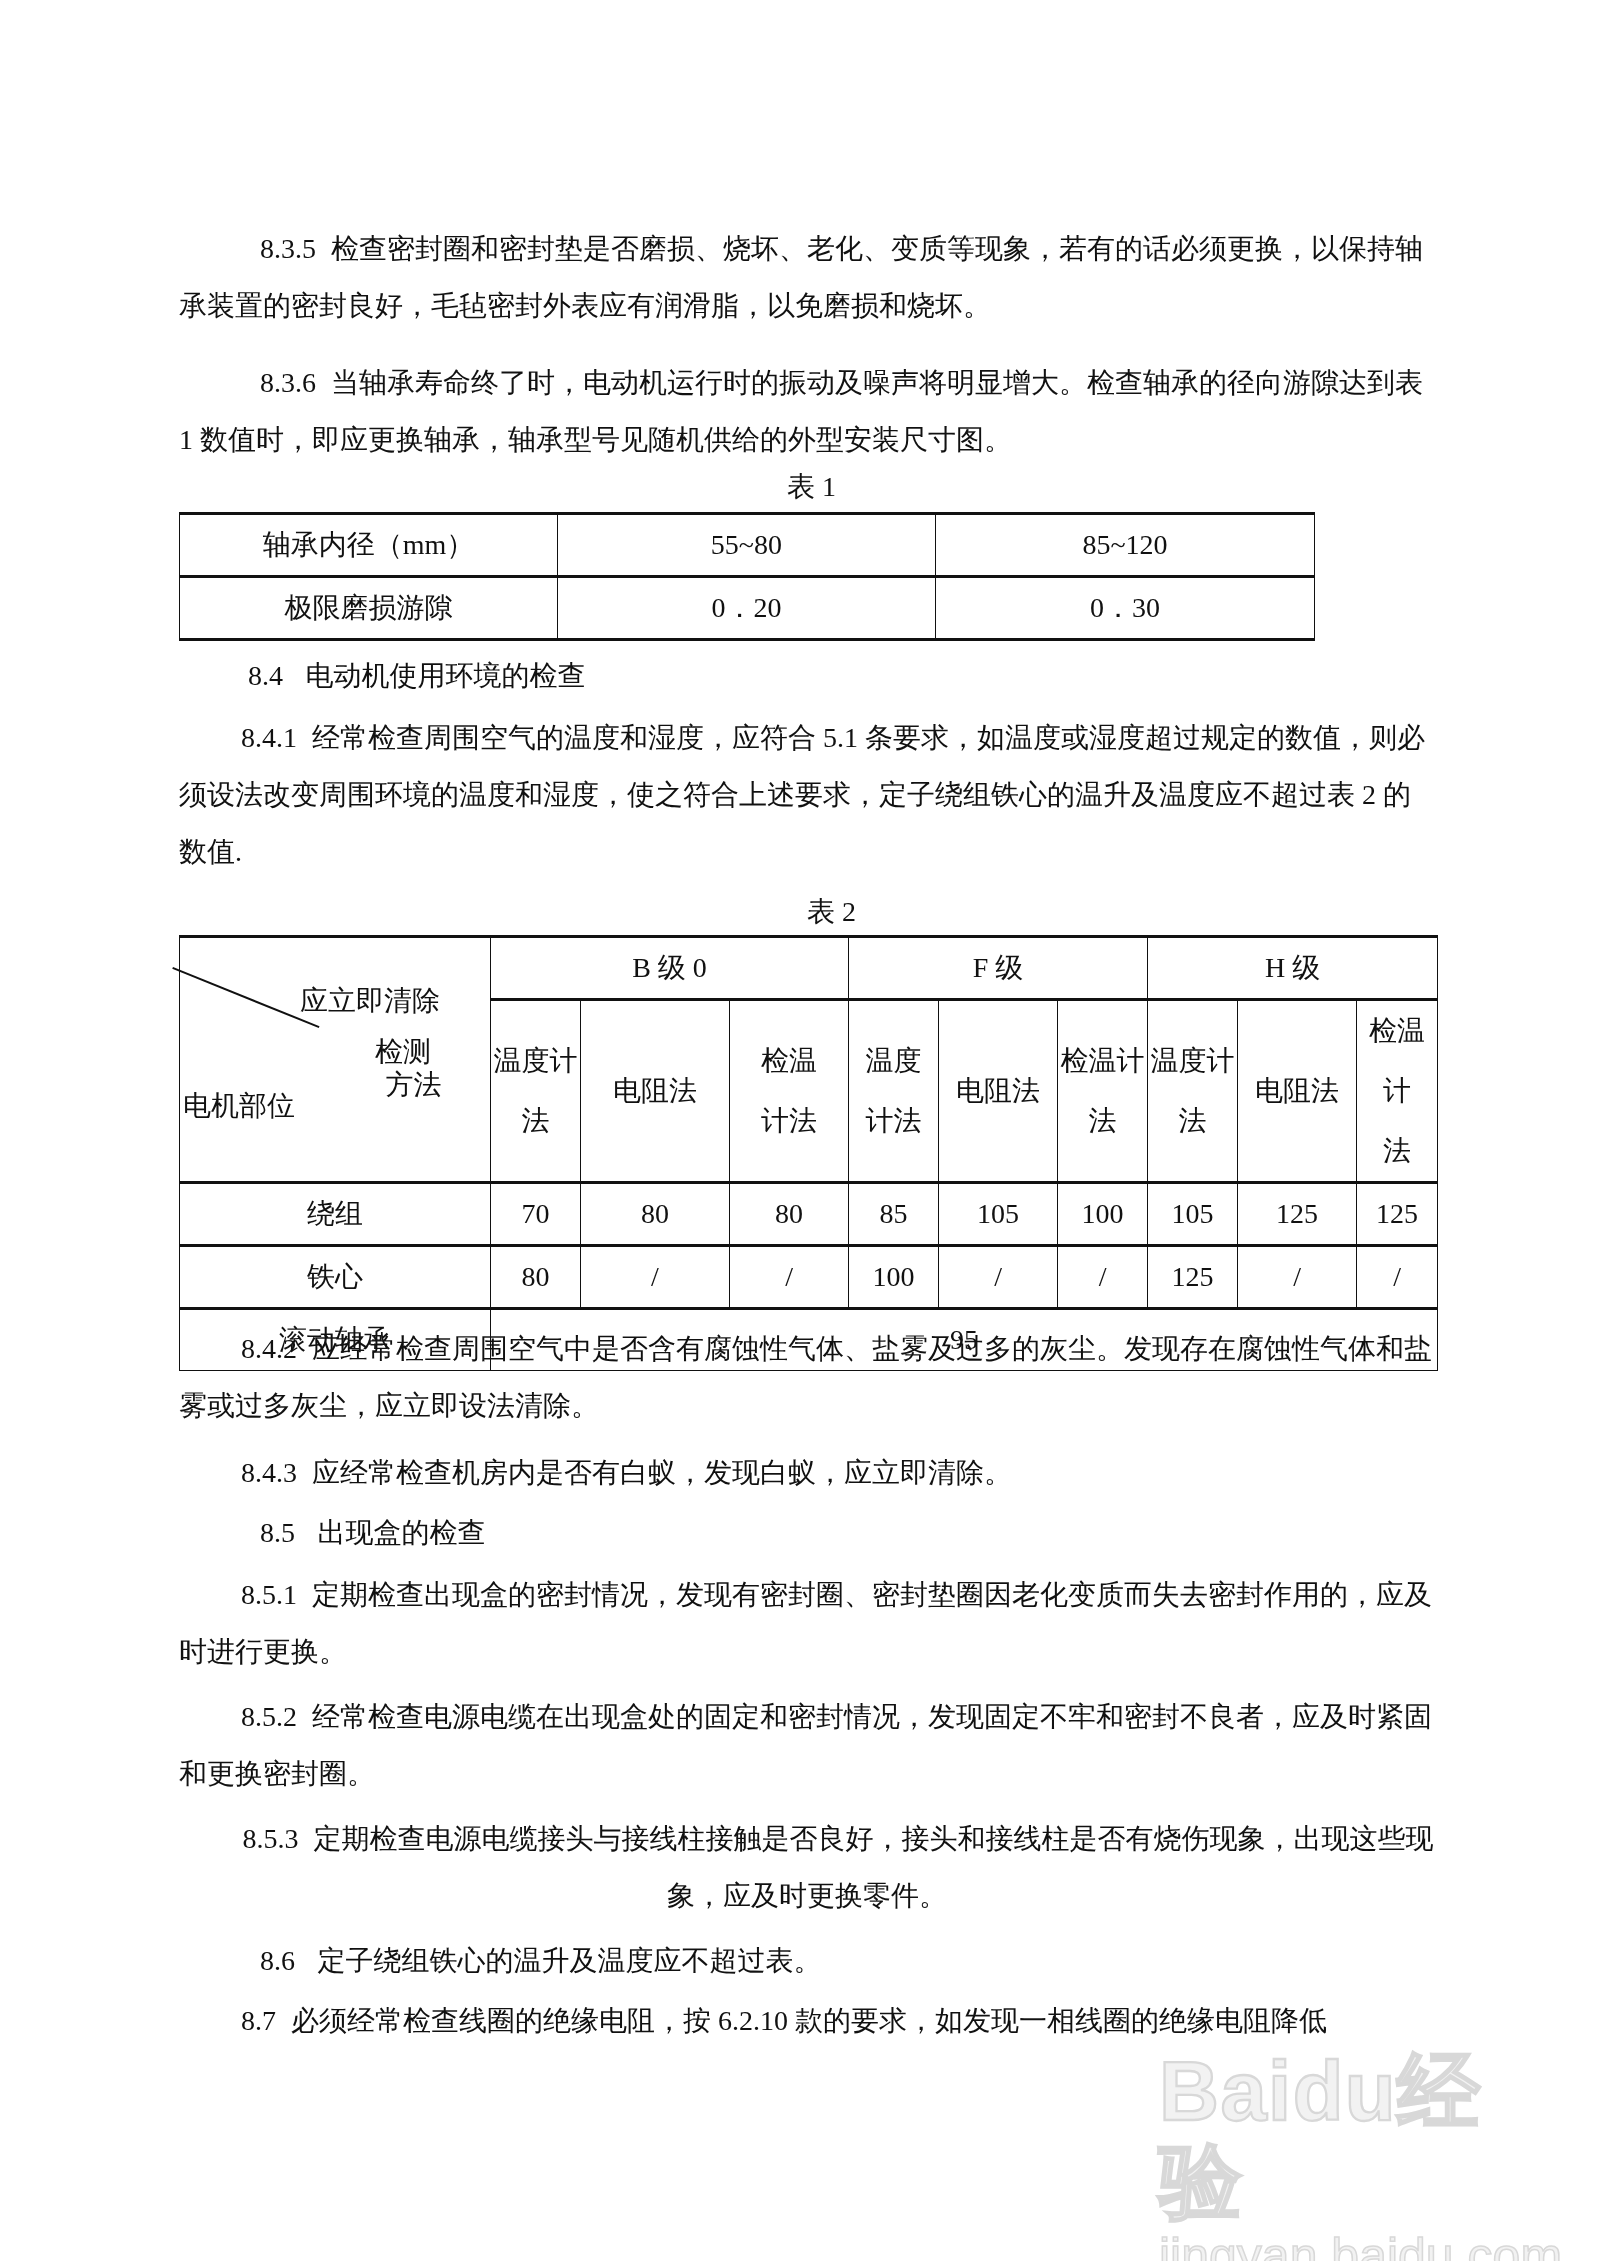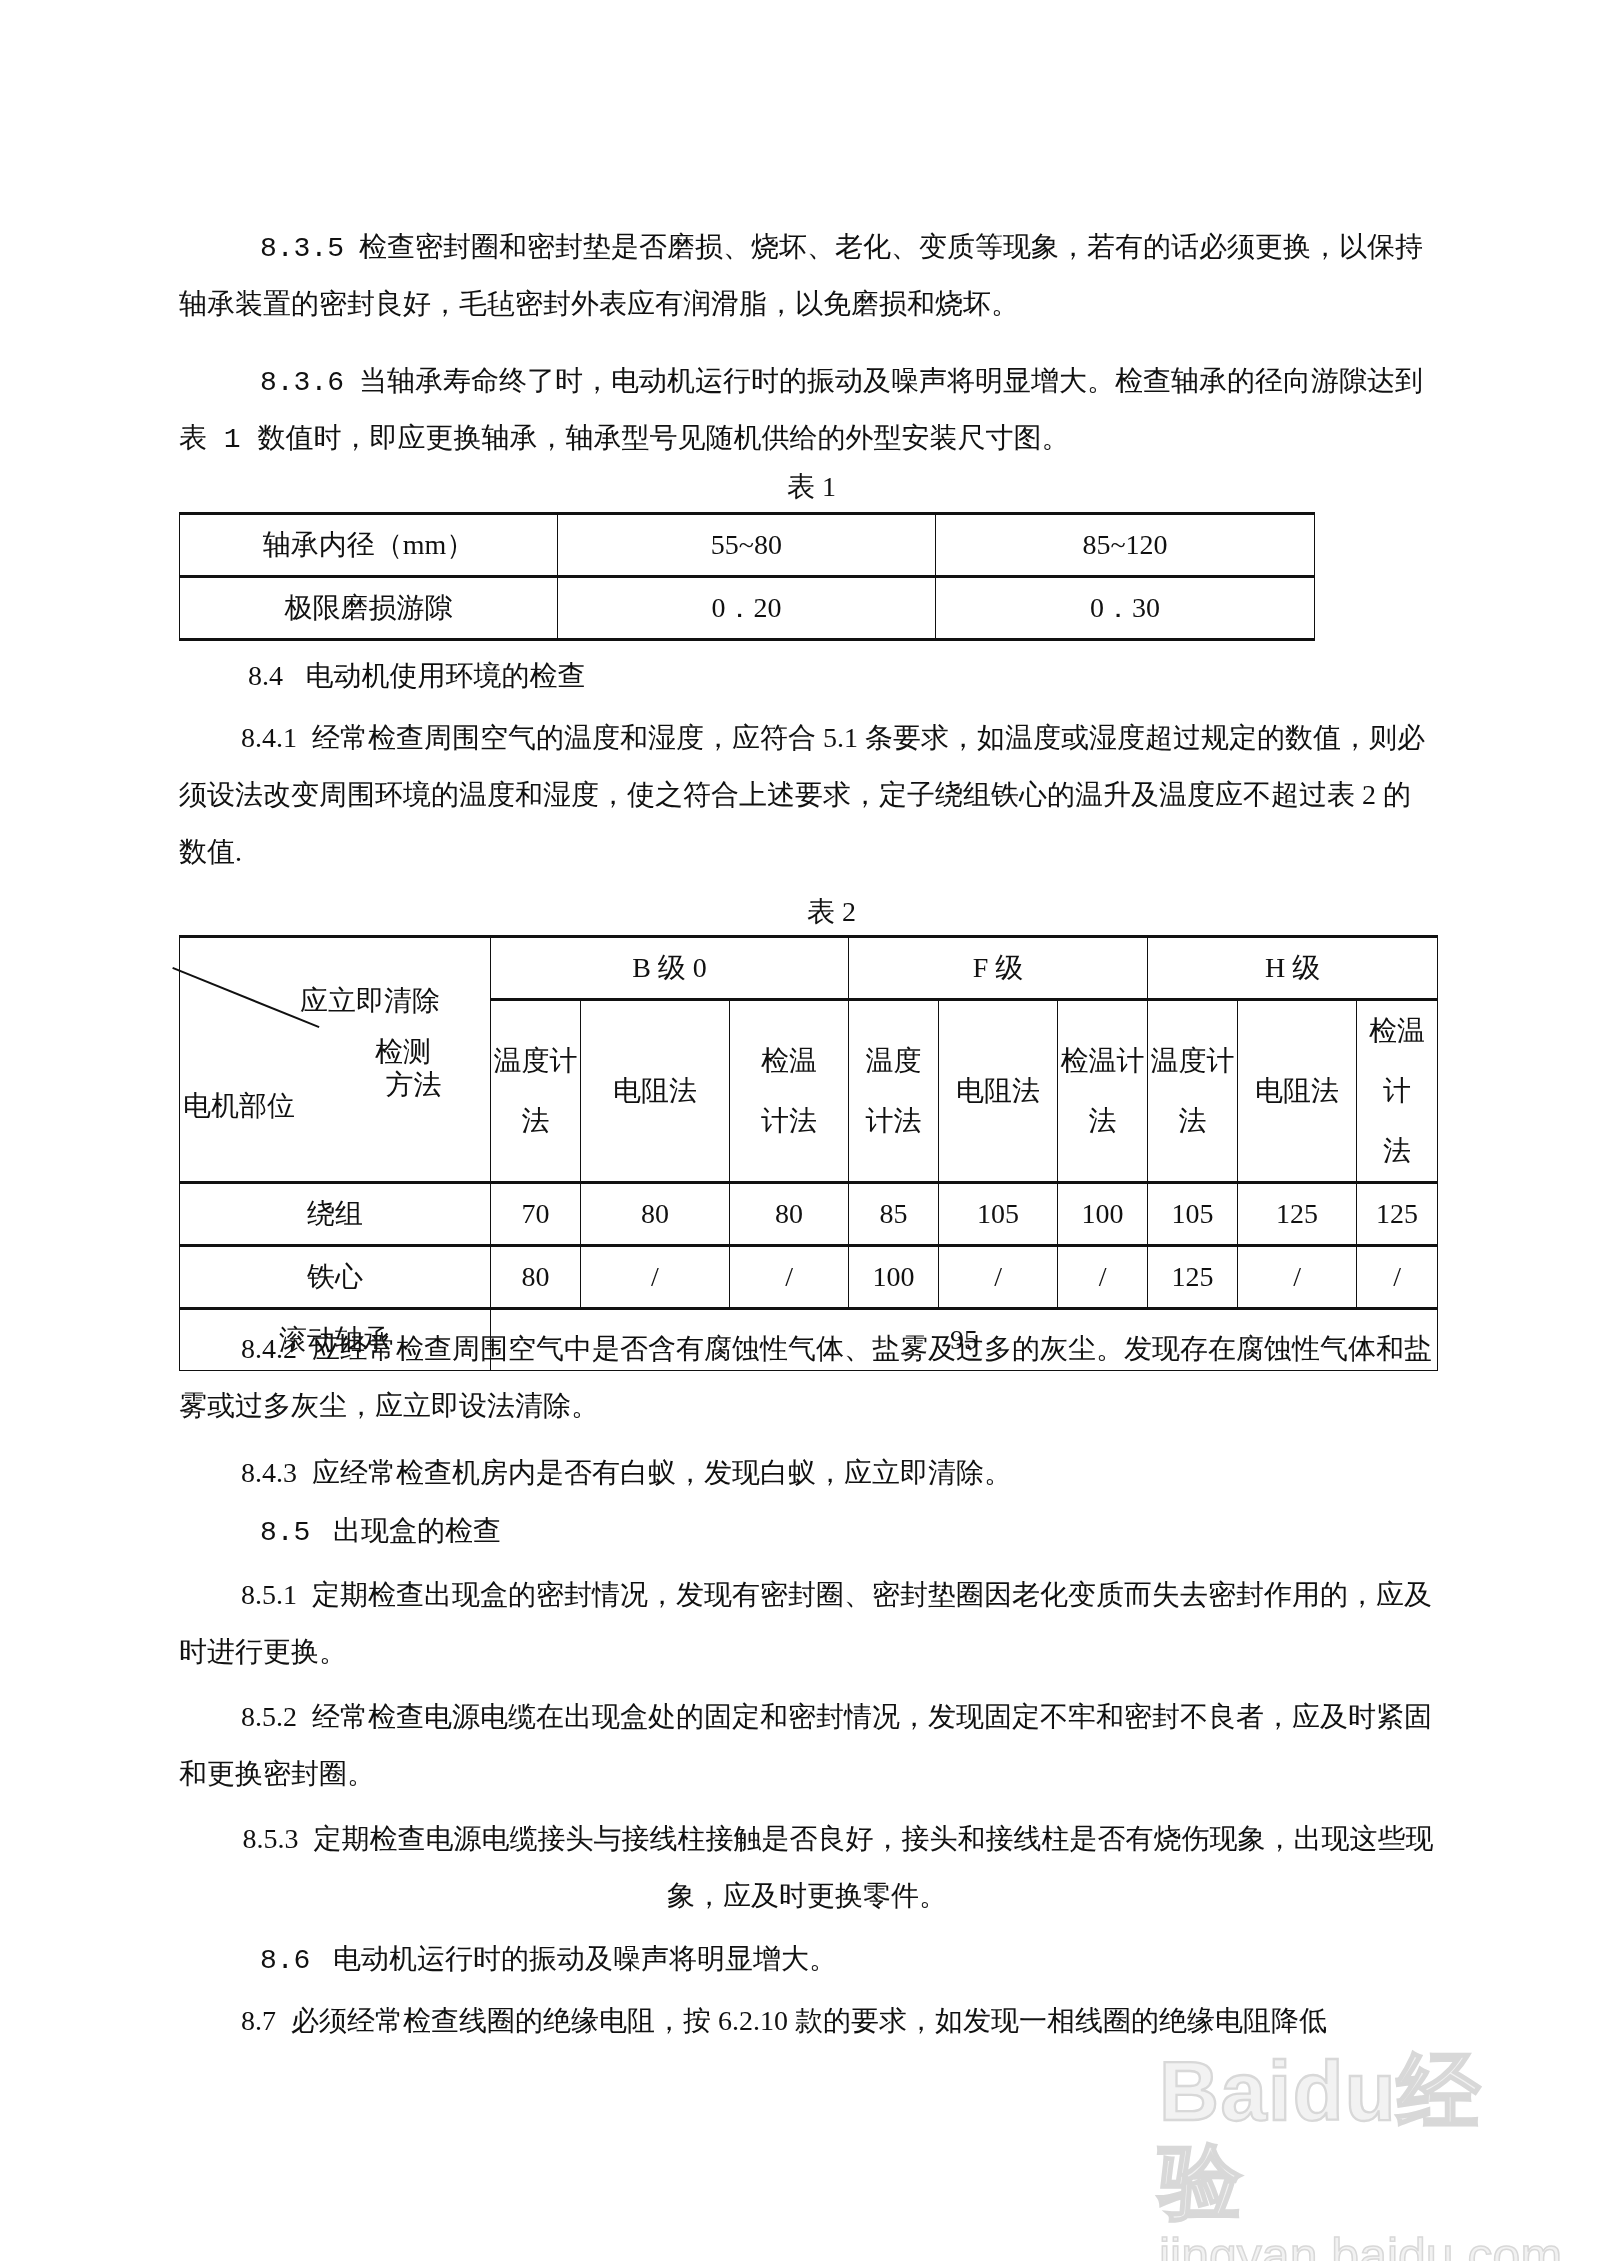--- a/index.html
+++ b/index.html
@@ -1,21 +1,21 @@
 <!DOCTYPE html>
 <html style="font-size:12px"><head>
 <meta charset="utf-8">
 <style>
   html, body { margin:0; padding:0; background:#ffffff; }
   body { width:1623px; height:2261px; position:relative; overflow:hidden;
          font-family:"Liberation Serif", "DejaVu Serif", serif; color:#111; }
   .page { position:absolute; left:0; top:0; width:1623px; height:2261px; }
   .p { position:absolute; left:179px; width:1256px; font-size:28px; line-height:57px; margin:0; }
   .p .num { margin-right:15px; }
-  .ind1 { text-indent:81px;font-family:Liberation Mono, monospace; }
+  .ind1 { text-indent:81px; }
   .ind2 { text-indent:62px; }
   .heading { position:absolute; font-size:28px; line-height:57px; }
   .caption { position:absolute; left:0; width:1623px; text-align:center; font-size:28px; }
   table { position:absolute; border-collapse:collapse; font-size:28px; }
   td { border:1.5px solid #111; text-align:center; vertical-align:middle; padding:0; }
   #t1 { left:179px; top:512px; width:1136px; }
   #t1 td { height:60px; }
   #t1 tr:first-child td { border-top-width:3px; }
   #t1 tr:last-child td { border-bottom-width:3px; }
   #t2 { left:179px; top:935px; width:1256px; table-layout:fixed; }
@@ -137,21 +137,21 @@
     </tr>
   </tbody>
     </table>
 
   <p class="p ind2" style="top:1320px;"><span class="num">8.4.2</span><span>应经常检查周围空气中是否含有腐蚀性气体、盐雾及过多的灰尘。发现存在腐蚀性气体和盐雾或过多灰尘，应立即设法清除。</span></p>
   <p class="p ind2" style="top:1444px;"><span class="num">8.4.3</span><span>应经常检查机房内是否有白蚁，发现白蚁，应立即清除。</span></p>
   <p class="p ind1" style="top:1504px;"><span class="num" style="margin-right:22.6px">8.5</span><span>出现盒的检查</span></p>
   <p class="p ind2" style="top:1566px;"><span class="num">8.5.1</span><span>定期检查出现盒的密封情况，发现有密封圈、密封垫圈因老化变质而失去密封作用的，应及时进行更换。</span></p>
   <p class="p ind2" style="top:1688px;"><span class="num">8.5.2</span><span>经常检查电源电缆在出现盒处的固定和密封情况，发现固定不牢和密封不良者，应及时紧固和更换密封圈。</span></p>
   <p class="p ind2" style="top:1810px;text-align:center;"><span class="num">8.5.3</span><span>定期检查电源电缆接头与接线柱接触是否良好，接头和接线柱是否有烧伤现象，出现这些现象，应及时更换零件。</span></p>
-  <p class="p ind1" style="top:1932px;"><span class="num" style="margin-right:22.6px">8.6</span><span>电动机运行时的振动及噪声将明显增大。</span></p>
+  <p class="p ind1" style="top:1932px;"><span class="num" style="margin-right:22.6px">8.6</span><span>定子绕组铁心的温升及温度应不超过表。</span></p>
   <p class="p ind2" style="top:1992px;"><span class="num">8.7</span><span>必须经常检查线圈的绝缘电阻，按 6.2.10 款的要求，如发现一相线圈的绝缘电阻降低</span></p>
 
   <div class="watermark">
     <div class="wm-brand">Baidu经验</div>
     <div class="wm-url">jingyan.baidu.com</div>
   </div>
 </div>
 
 
 </body></html>

